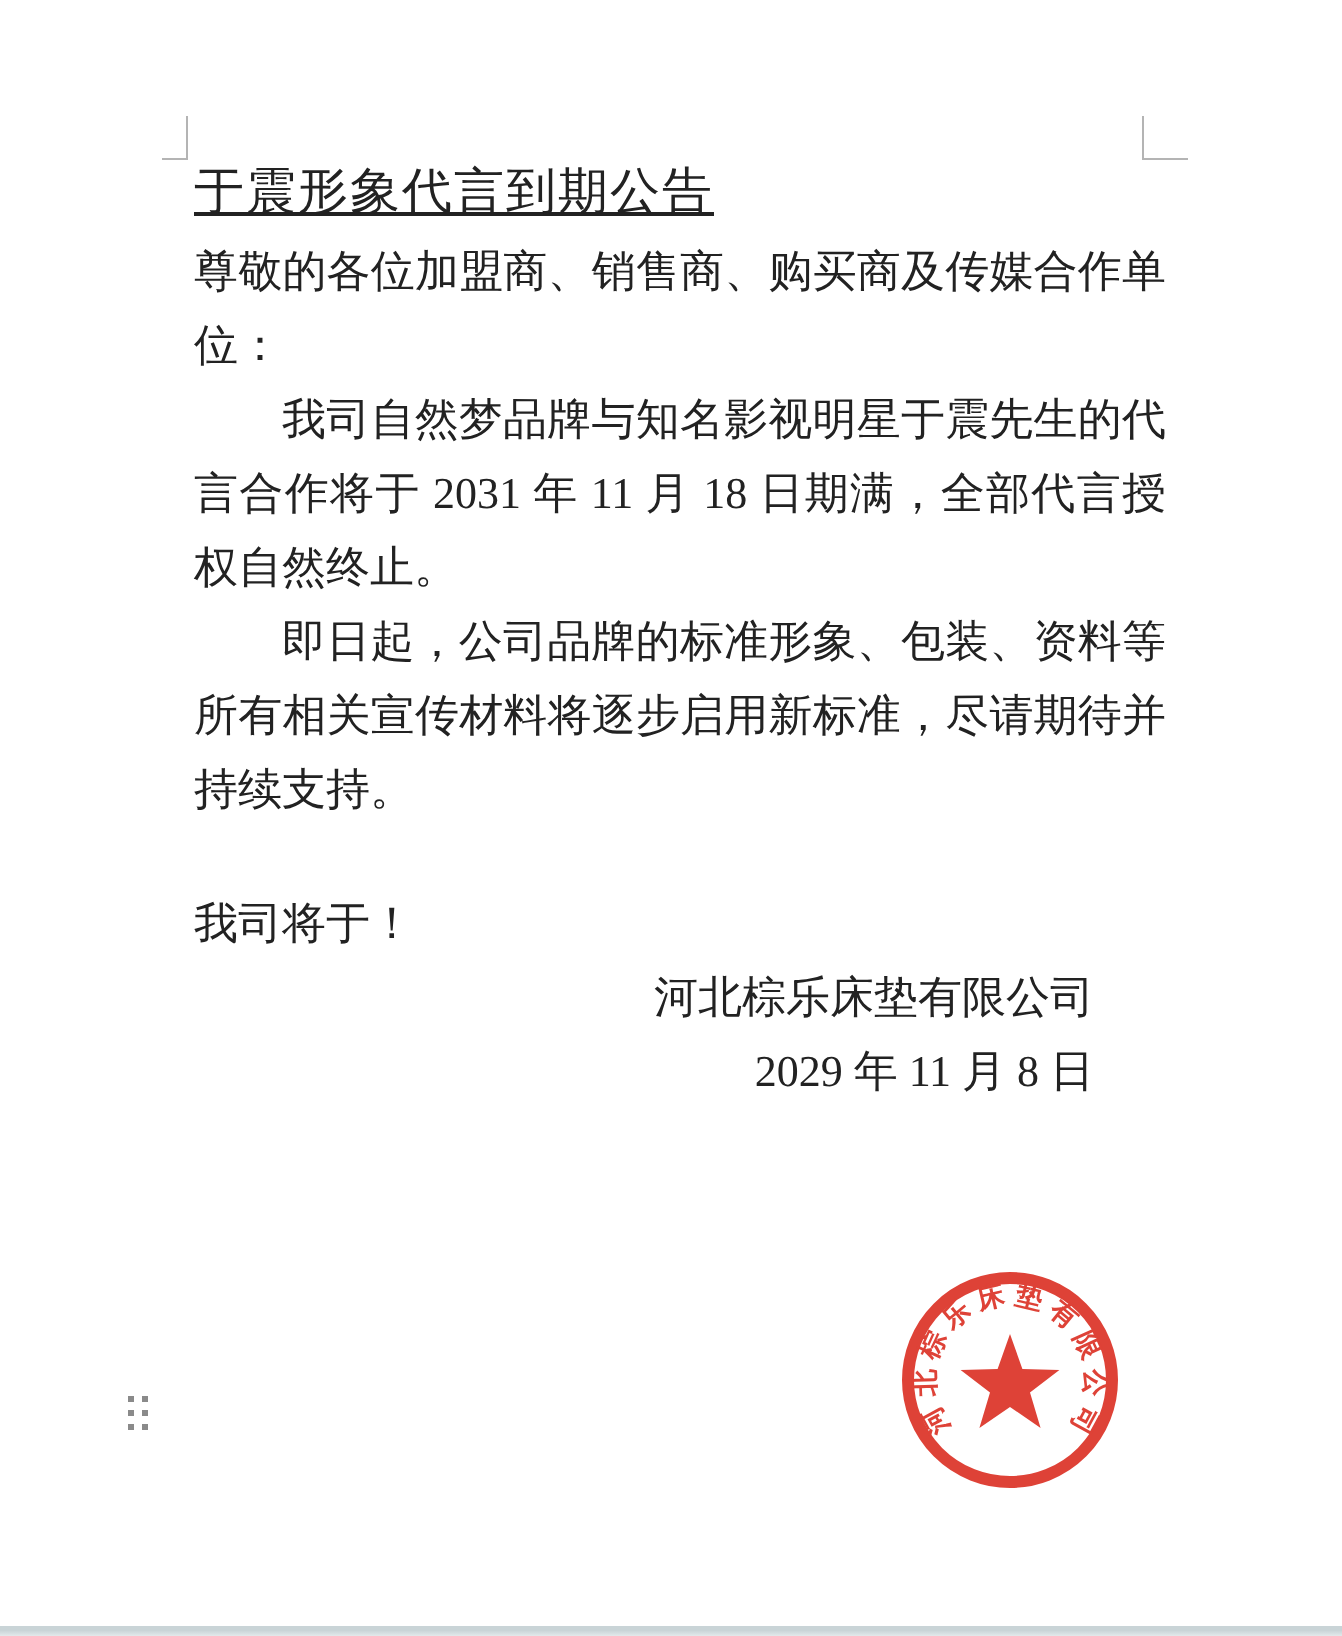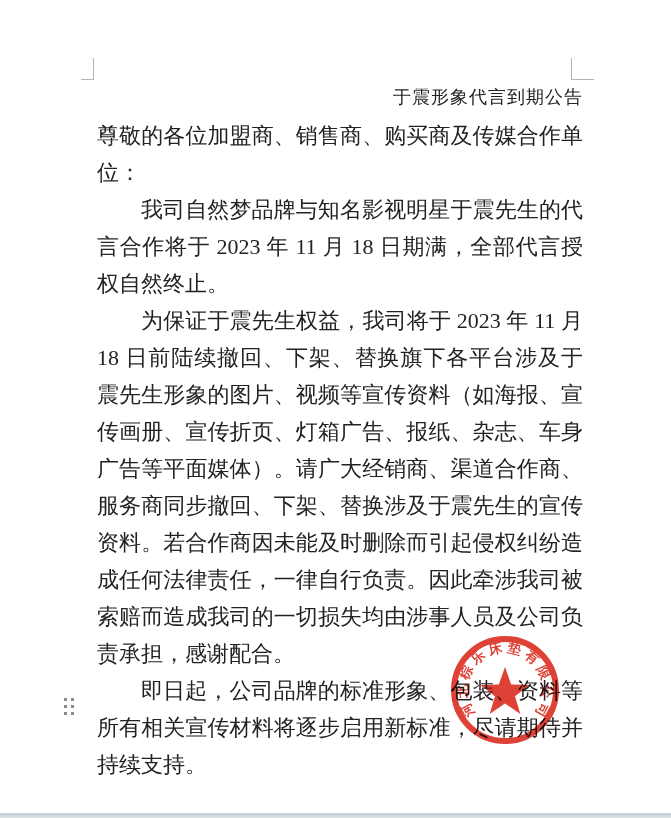--- a/index.html
+++ b/index.html
@@ -27,25 +27,26 @@
   }
 
   .content {
     position: absolute;
     left: 97px; top: 84px;
     width: 486px;
   }
 
   .doc-title {
     margin: 0 0 7px 0;
-    font-size: 18px;
+    font-size: 25px;
     font-weight: normal;
     line-height: 26px;
-    text-align: right;
+    text-align: left;
     letter-spacing: 1px;
+    text-decoration: underline;
   }
 
   .para {
     margin: 0;
     font-size: 22px;
     line-height: 37px;
     text-align: justify;
   }
   .para.indent { text-indent: 2em; }
   .para.right  { text-align: right; padding-right: 36px; }
@@ -88,22 +89,21 @@
 <body>
 
 <div class="crop-mark left"></div>
 <div class="crop-mark right"></div>
 
 <div class="content">
   <h1 class="doc-title">于震形象代言到期公告</h1>
   <p class="para">尊敬的各位加盟商、销售商、购买商及传媒合作单位：</p>
 
   <div>
-      <p class="para indent">我司自然梦品牌与知名影视明星于震先生的代言合作将于 2023 年 11 月 18 日期满，全部代言授权自然终止。</p>
-      <p class="para indent">为保证于震先生权益，我司将于 2023 年 11 月 18 日前陆续撤回、下架、替换旗下各平台涉及于震先生形象的图片、视频等宣传资料（如海报、宣传画册、宣传折页、灯箱广告、报纸、杂志、车身广告等平面媒体）。请广大经销商、渠道合作商、服务商同步撤回、下架、替换涉及于震先生的宣传资料。若合作商因未能及时删除而引起侵权纠纷造成任何法律责任，一律自行负责。因此牵涉我司被索赔而造成我司的一切损失均由涉事人员及公司负责承担，感谢配合。</p>
+      <p class="para indent">我司自然梦品牌与知名影视明星于震先生的代言合作将于 2031 年 11 月 18 日期满，全部代言授权自然终止。</p>
       <p class="para indent">即日起，公司品牌的标准形象、包装、资料等所有相关宣传材料将逐步启用新标准，尽请期待并持续支持。</p>
     </div>
 
   <div class="spacer"></div>
   <p class="para">我司将于！</p>
   <p class="para right">河北棕乐床垫有限公司</p>
   <p class="para right">2029 年 11 月 8 日</p>
 </div>
 
 <svg class="seal" viewBox="0 0 112 112" aria-hidden="true">

